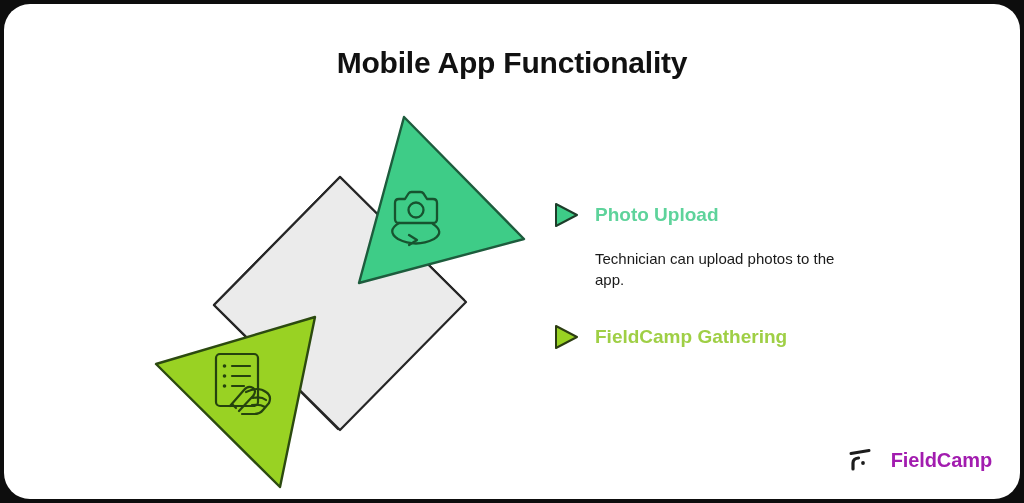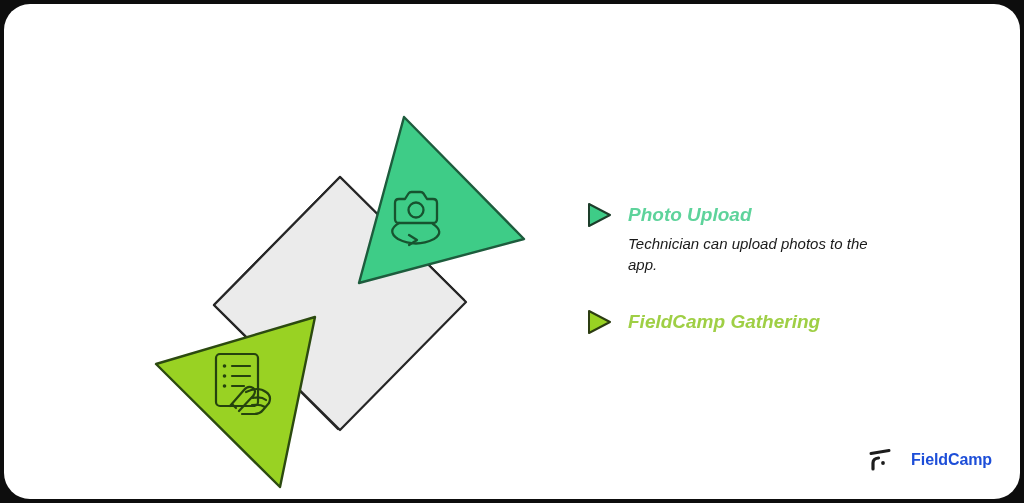--- a/index.html
+++ b/index.html
@@ -49,24 +49,23 @@
     left: 130px;
     top: 95px;
     width: 420px;
     height: 400px;
   }
   #illustration svg { display: block; }
 
   
   #features {
     position: absolute;
-    left: 580px;
+    left: 547px;
     top: 196px;
     width: 330px;
-    font-style: italic;
   }
   .feature {
     position: relative;
     margin-bottom: 32px;
   }
   .feature-head {
     display: flex;
     align-items: center;
     height: 30px;
   }
@@ -80,50 +79,51 @@
     margin-left: 14px;
     font-size: 19px;
     font-weight: bold;
     line-height: 1.1;
     white-space: nowrap;
   }
   .feature-title.mint  { color: #5ed39b; }
   .feature-title.lime  { color: #9fcf45; }
   .feature-desc {
     margin-left: 44px;
-    margin-top: 4px;
+    margin-top: 19px;
     font-size: 15px;
     line-height: 1.38;
     color: #1a1a1a;
     max-width: 258px;
   }
 
   
   #logo {
     position: absolute;
     right: 28px;
     bottom: 26px;
     display: flex;
     align-items: center;
   }
   #logo-mark { width: 26px; height: 26px; display: block; }
   #logo-text {
     margin-left: 17px;
-    font-size: 16px;
+    font-size: 20px;
     font-weight: bold;
-    color: #1d4ed8;
+    color: #a21caf;
     letter-spacing: -0.1px;
   }
 </style>
 </head>
 <body>
 
 <div id="stage">
   <div id="card">
 
+    <div id="title">Mobile App Functionality</div>
 
     <div id="illustration">
       <svg width="420" height="400" viewBox="0 0 420 400" xmlns="http://www.w3.org/2000/svg">
 
         <g>
           <polygon points="206,78 330,201 204,330 80,206" fill="#ebebeb" stroke="#262626" stroke-width="2.2" stroke-linejoin="round"></polygon>
           <polygon points="204,330 330,201 206,78 332,78" fill="none" stroke="none"></polygon>
           <polygon points="80,206 206,78 332,203 206,331" fill="#ebebeb" stroke="#262626" stroke-width="2.2" stroke-linejoin="round"></polygon>
         </g>
 

